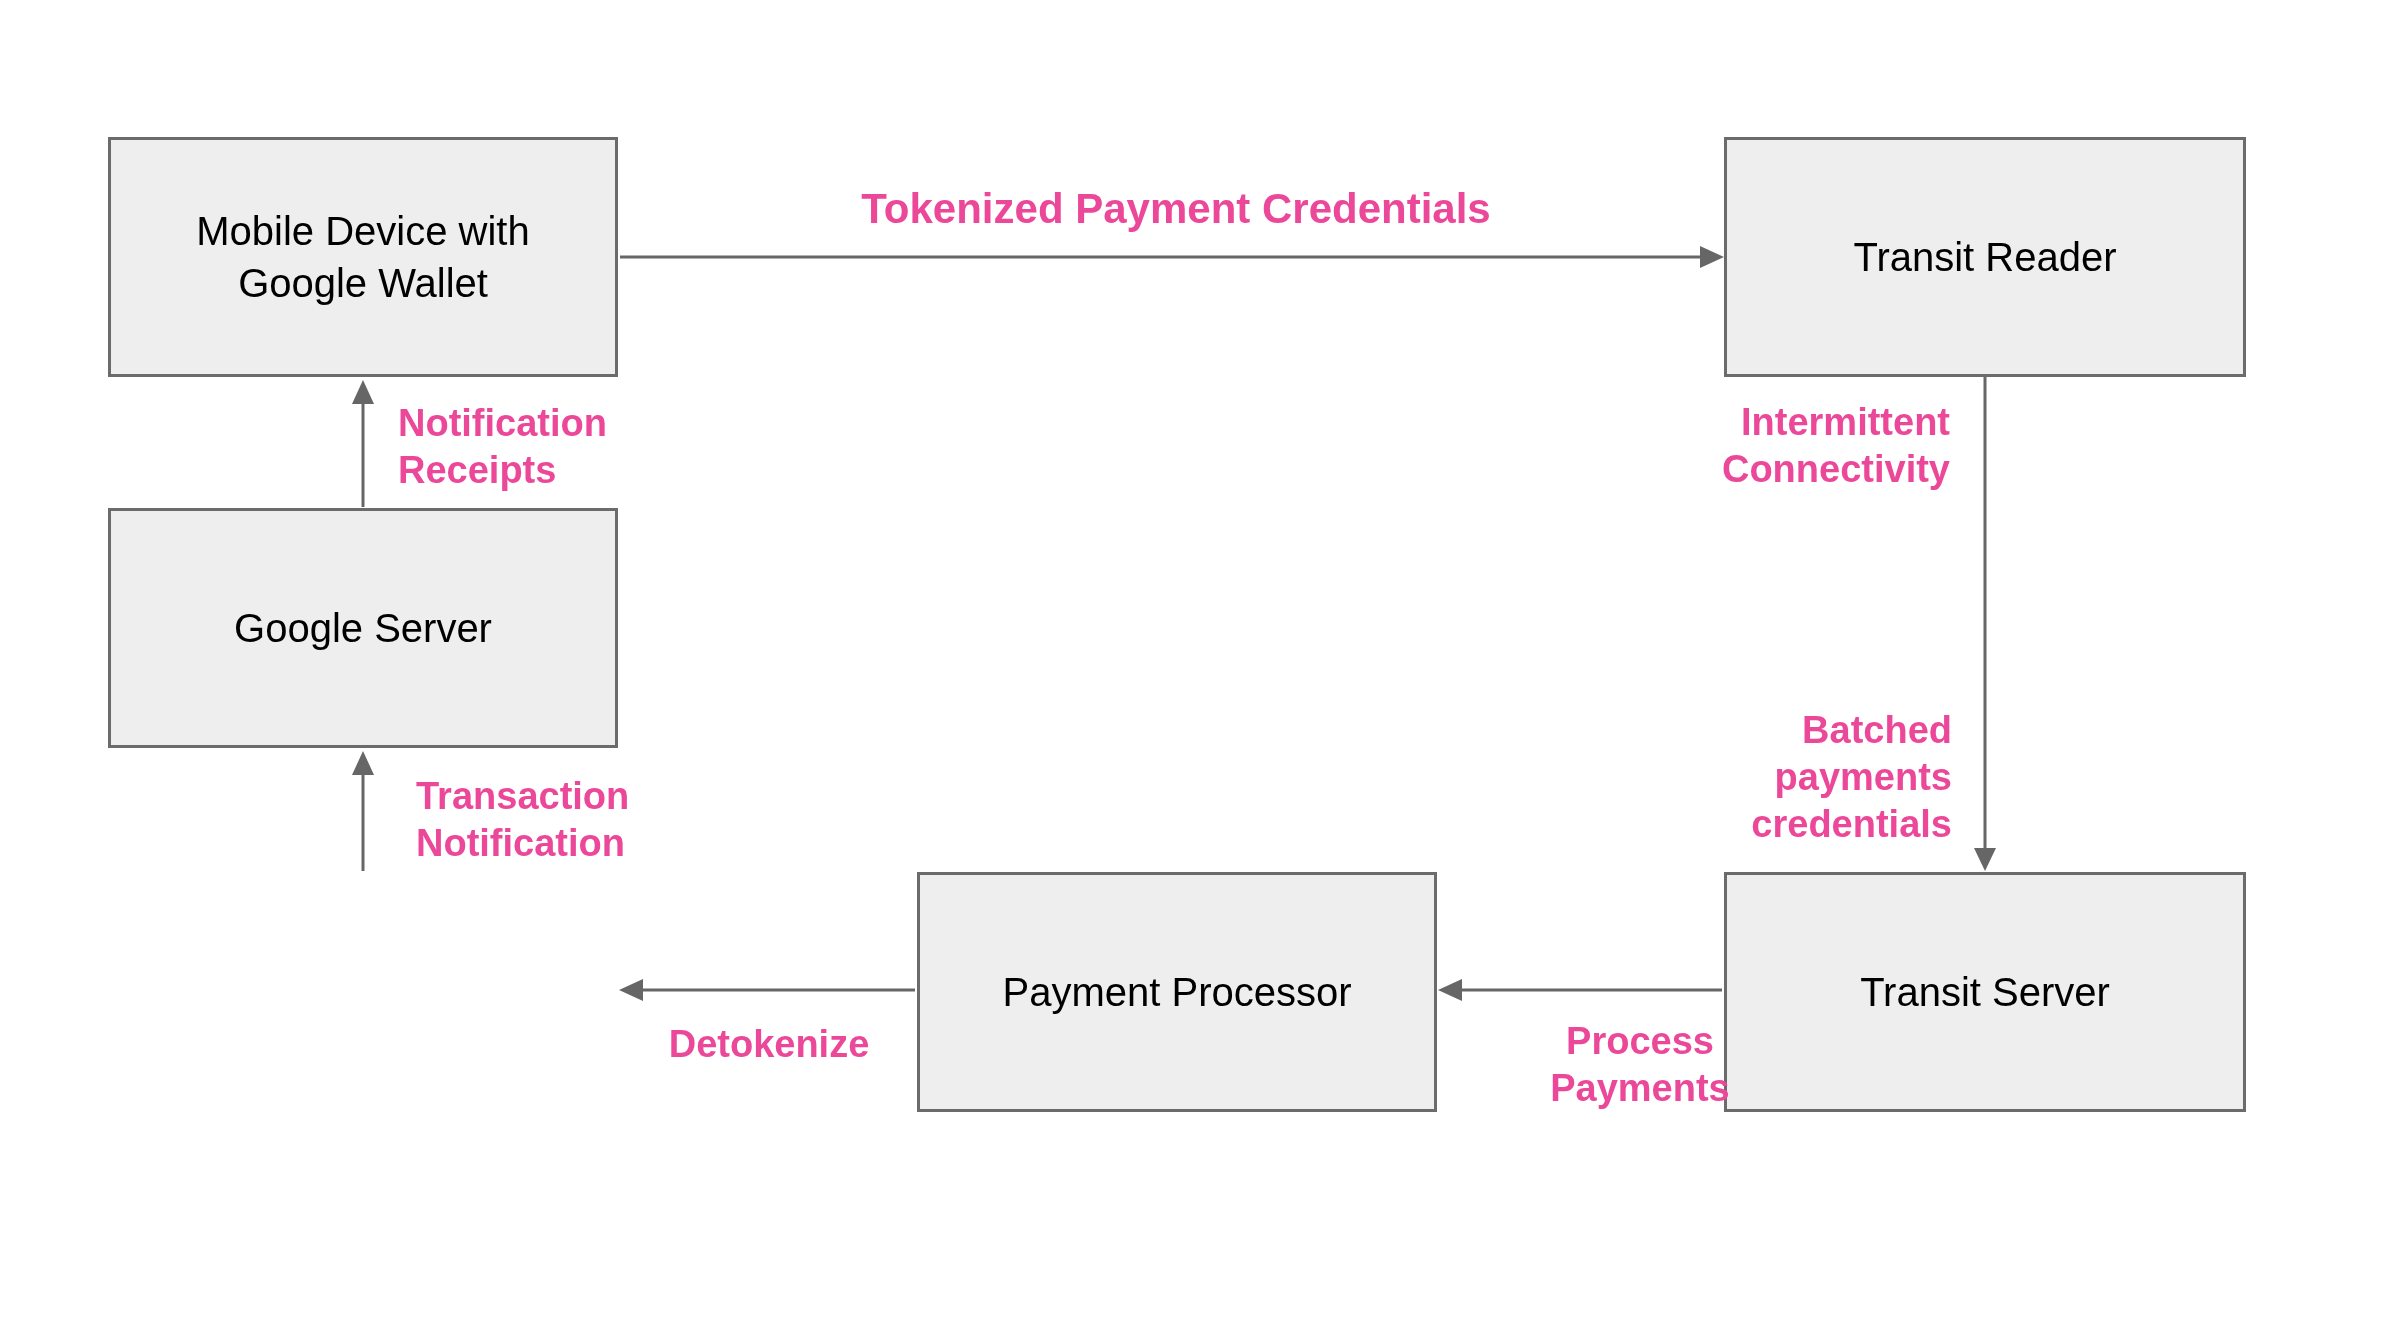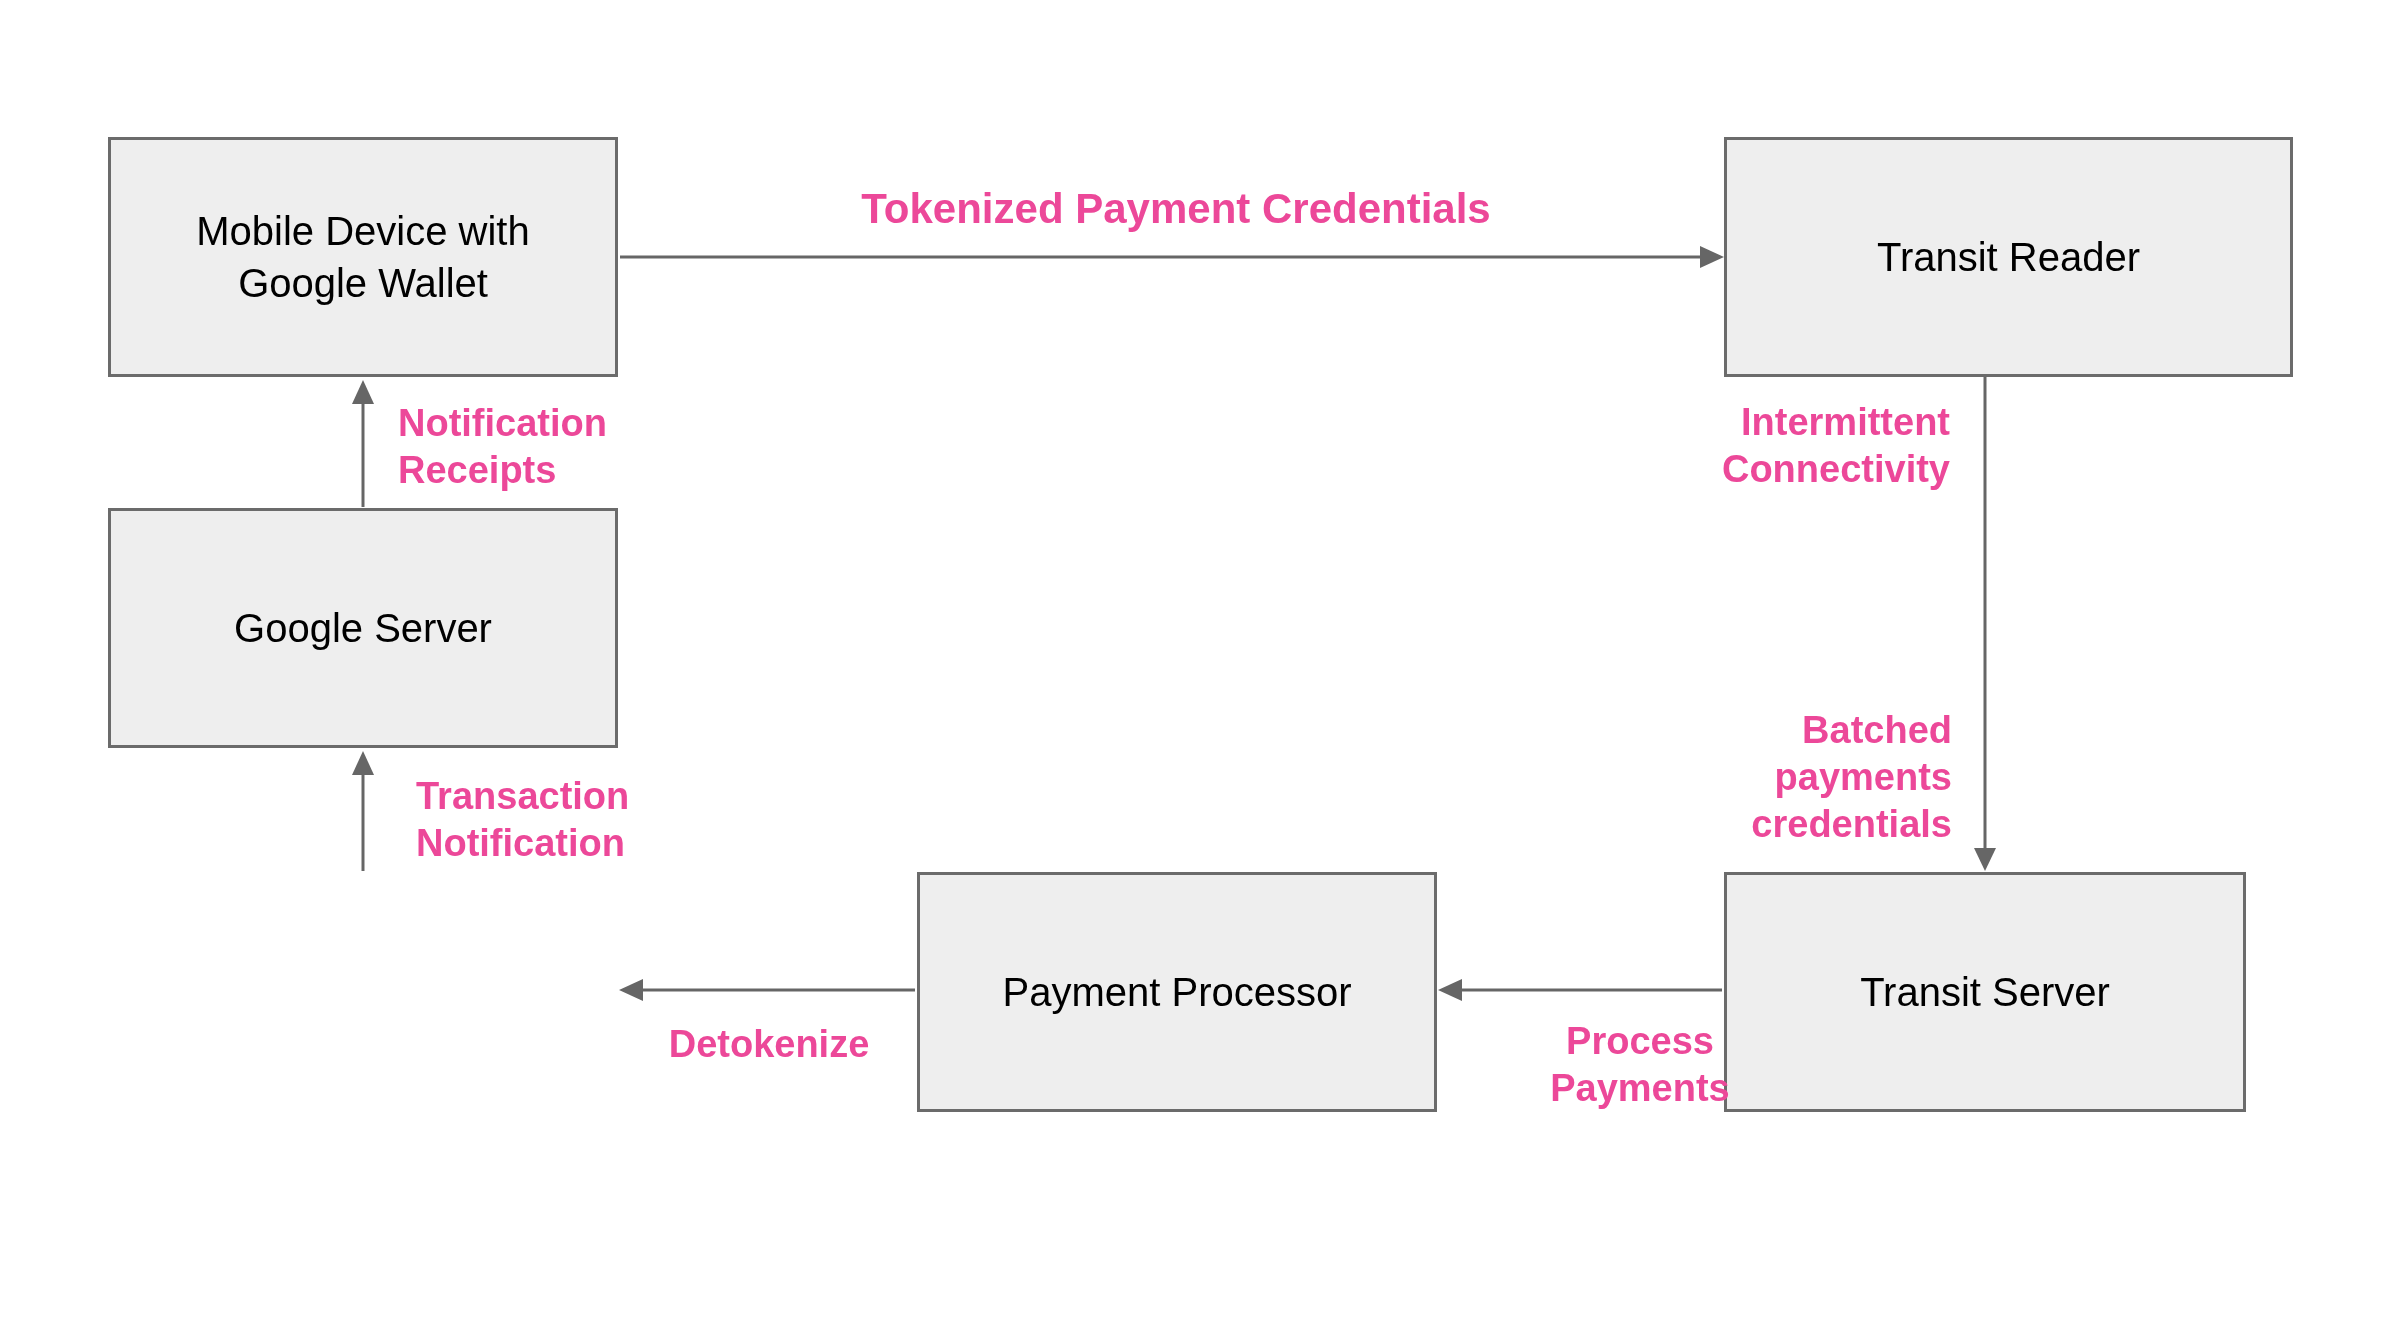--- a/index.html
+++ b/index.html
@@ -43,21 +43,21 @@
     display: flex;
     align-items: center;
     justify-content: center;
     text-align: center;
     font-size: 40px;
     line-height: 1.3;
     color: #000000;
     white-space: pre-line;
   }
   .node-mobile-device   { left: 108px;  top: 137px; width: 510px; height: 240px; }
-  .node-transit-reader  { left: 1724px; top: 137px; width: 569px; height: 240px; }
+  .node-transit-reader  { left: 1724px; top: 137px; width: 522px; height: 240px; }
   .node-google-server   { left: 108px;  top: 508px; width: 510px; height: 240px; }
   .node-tsp             { left: 108px;  top: 872px; width: 510px; height: 240px; }
   .node-payment-processor { left: 917px; top: 872px; width: 520px; height: 240px; }
   .node-transit-server  { left: 1724px; top: 872px; width: 522px; height: 240px; }
   .edge-label {
     position: absolute;
     font-weight: bold;
     color: #ec4899;
     font-size: 38px;
     line-height: 47px;

